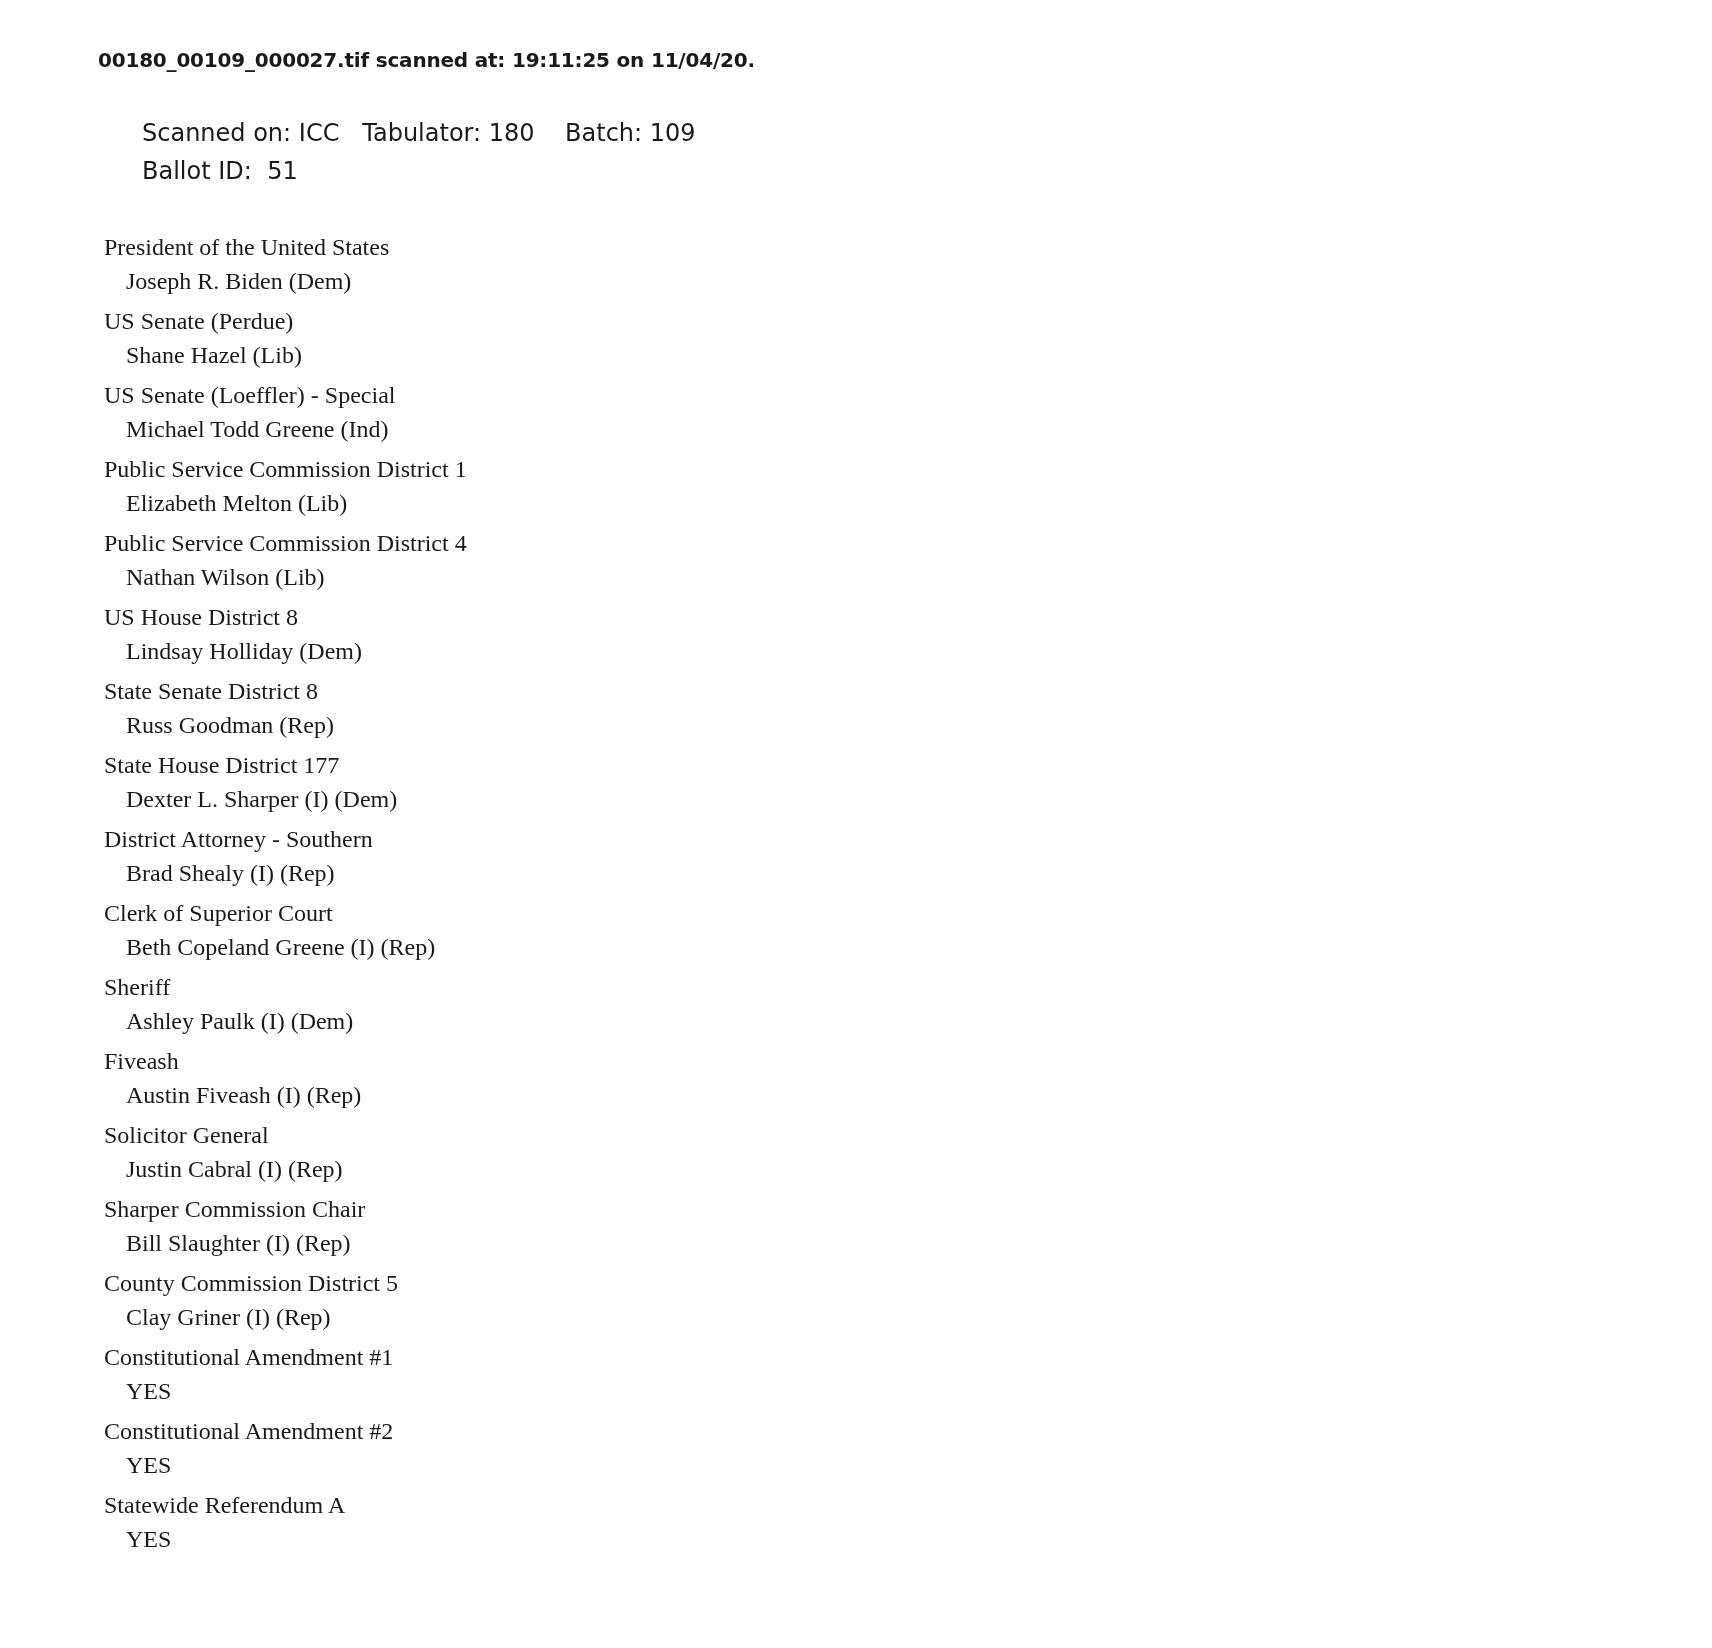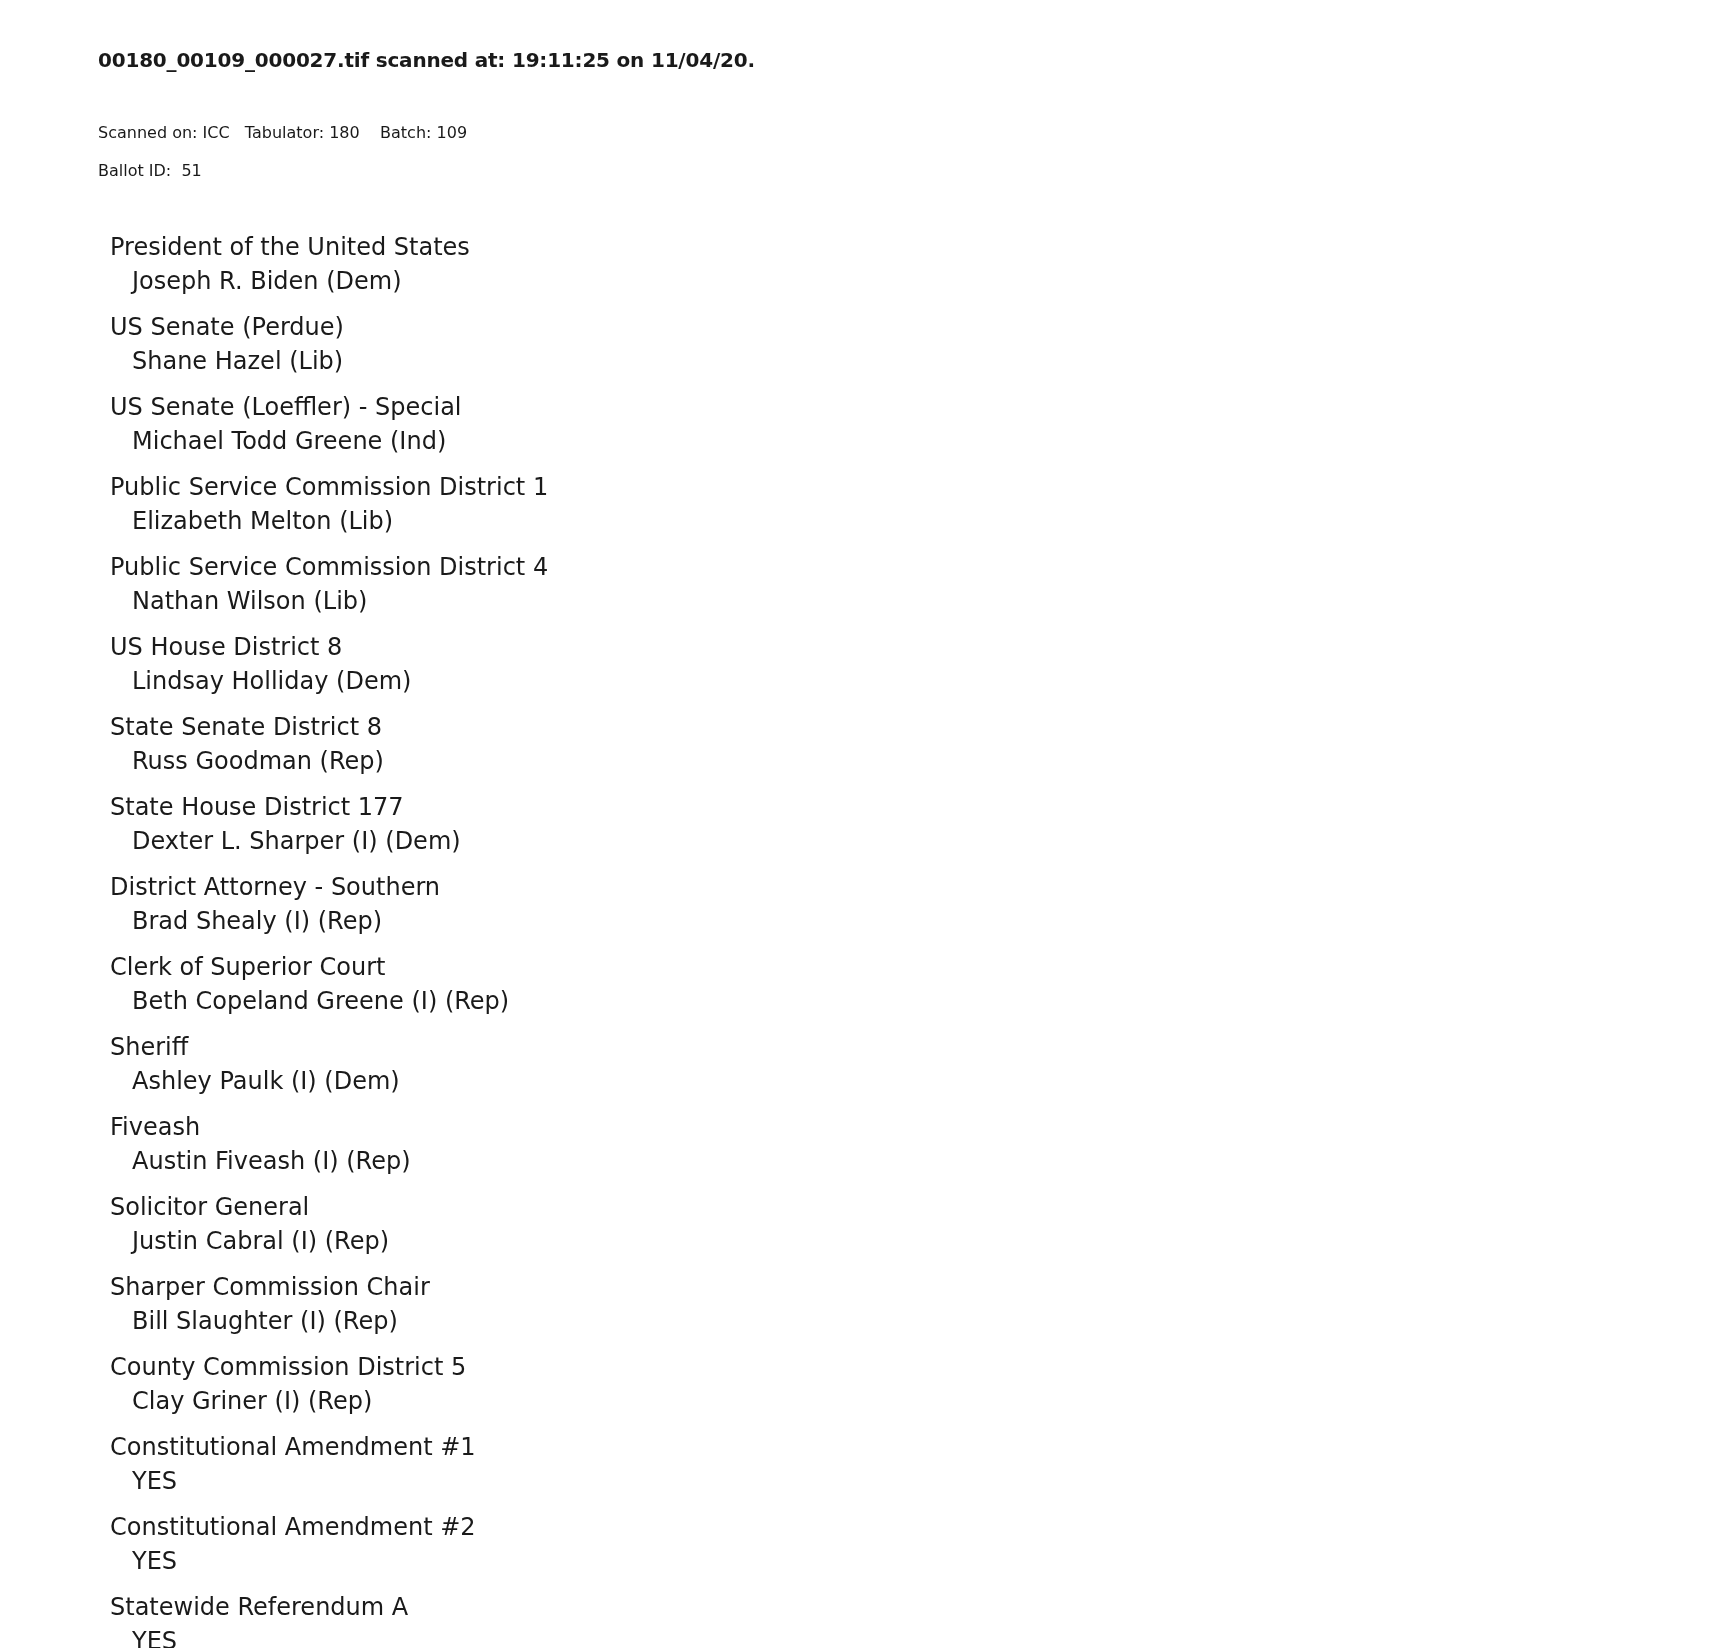--- a/index.html
+++ b/index.html
@@ -22,32 +22,34 @@
     font-size: 20px;
     font-weight: bold;
     letter-spacing: -0.2px;
     margin: 0 0 42px 0;
     white-space: pre;
   }
   .meta-block {
     margin: 0 0 40px 0;
   }
   .meta-line {
-    font-size: 16px;
+    font-size: 24px;
     line-height: 38px;
     white-space: pre;
+    margin-left: 44px;
   }
   .contest-list {
     margin: 0;
     padding: 0;
     list-style: none;
   }
   .contest {
-    margin: 12px;
+    margin: 6px;
     padding: 0;
+    font-family: Liberation Serif, serif;
   }
   .contest-title {
     font-size: 24px;
     line-height: 34px;
     white-space: pre;
   }
   .contest-selection {
     font-size: 24px;
     line-height: 34px;
     padding-left: 22px;

